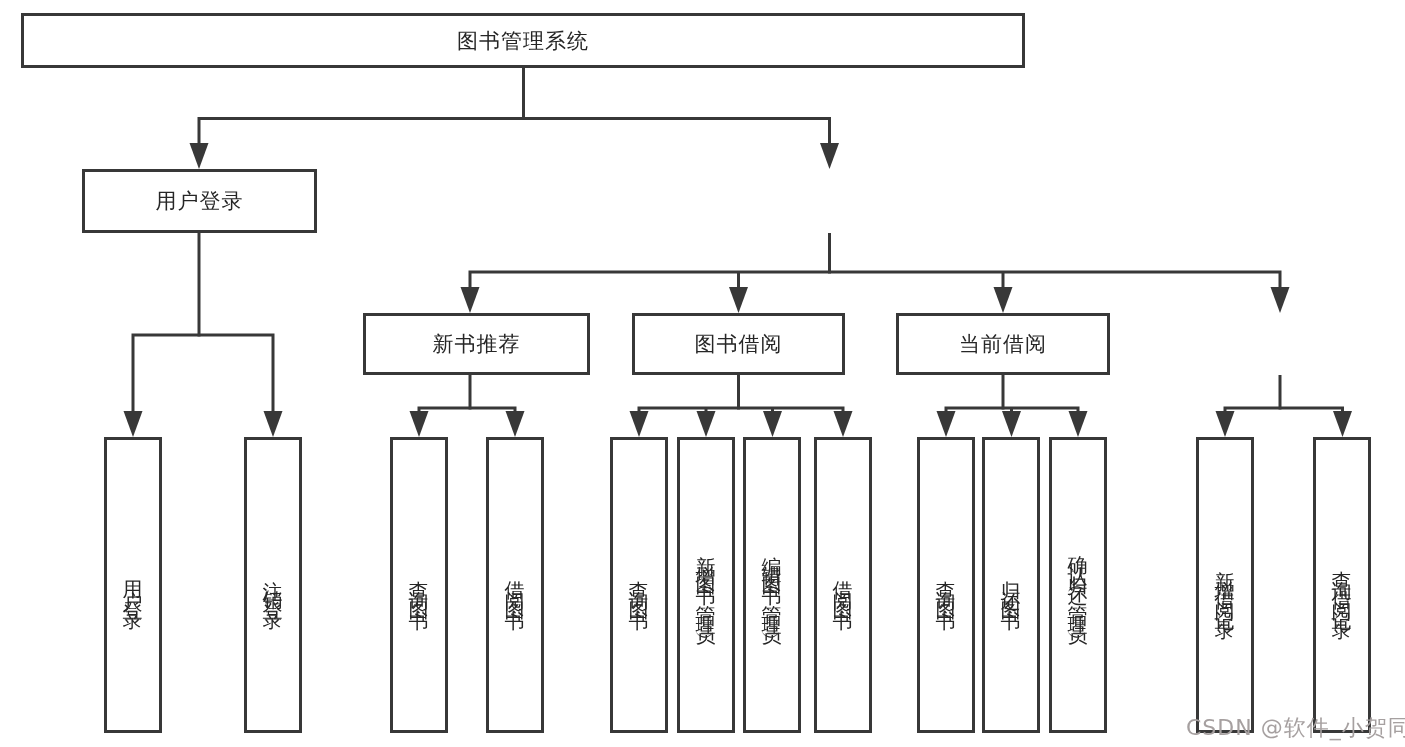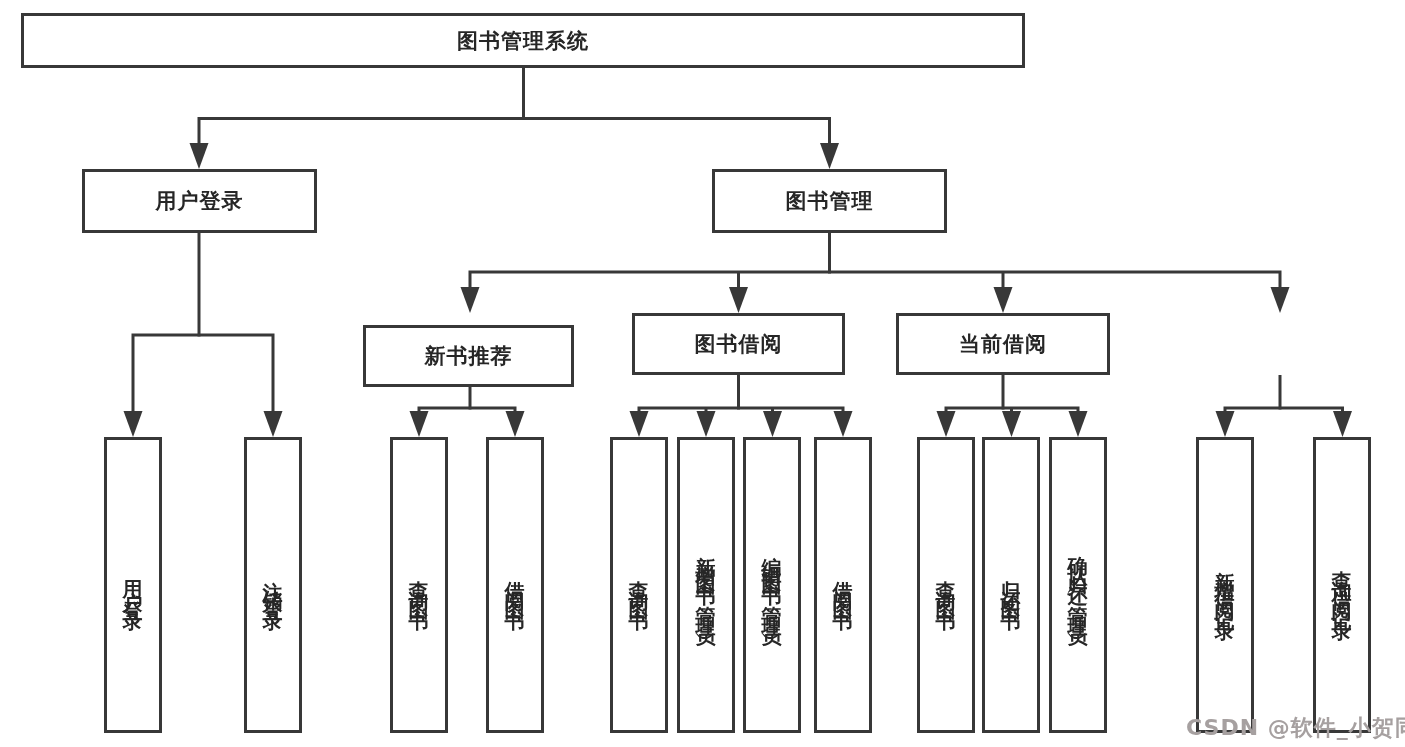--- a/index.html
+++ b/index.html
@@ -6,21 +6,20 @@
     --line:#383838;
     --text:#262626;
     --bg:#ffffff;
     --wm:#a6a0a0;
   }
   html,body{margin:0;padding:0;background:var(--bg);}
   #stage{
     position:relative;width:1405px;height:747px;background:var(--bg);
     font-family:"DejaVu Sans","Liberation Sans",sans-serif;
     overflow:hidden;
-    font-weight:bold;
   }
   #wires{position:absolute;left:0;top:0;width:1405px;height:747px;z-index:0;}
   .wire{stroke:var(--line);stroke-width:3;fill:none;}
   .arrow{fill:var(--line);stroke:none;}
   .hnode{
     position:absolute;box-sizing:border-box;background:#fff;
     border:3px solid var(--line);
     display:flex;align-items:center;justify-content:center;
     font-size:21px;color:var(--text);z-index:1;
     letter-spacing:1px;white-space:nowrap;
@@ -101,23 +100,22 @@
       <path class="wire" d="M1280 375 V409.5"></path>
       <path class="wire" d="M1225 416 V408 H1342.5 V416"></path>
       <path class="arrow" d="M1215.5 411 L1234.5 411 L1225 437 Z"></path>
       <path class="arrow" d="M1333 411 L1352 411 L1342.5 437 Z"></path>
     </g>
   </svg>
 
   <div class="hnode" style="left:21px;top:13px;width:1004px;height:55px;">图书管理系统</div>
 
   <div class="hnode" style="left:82px;top:169px;width:235px;height:64px;">用户登录</div>
-  <div class="hnode" style="left:712px;top:169px;width:235px;height:64px;">图书管理</div>
 
-  <div class="hnode" style="left:363px;top:313px;width:211px;height:62px;margin-top:12px;">新书推荐</div>
+  <div class="hnode" style="left:363px;top:313px;width:227px;height:62px;">新书推荐</div>
   <div class="hnode" style="left:896px;top:313px;width:214px;height:62px;">当前借阅</div>
   <div class="hnode" style="left:632px;top:313px;width:213px;height:62px;">图书借阅</div>
 
   <div class="vnode" style="left:104px;">用户登录</div>
   <div class="vnode" style="left:244px;">注销登录</div>
 
   <div class="vnode" style="left:390px;">查询图书</div>
   <div class="vnode" style="left:486px;">借阅图书</div>
 
   <div class="vnode" style="left:610px;">查询图书</div>

